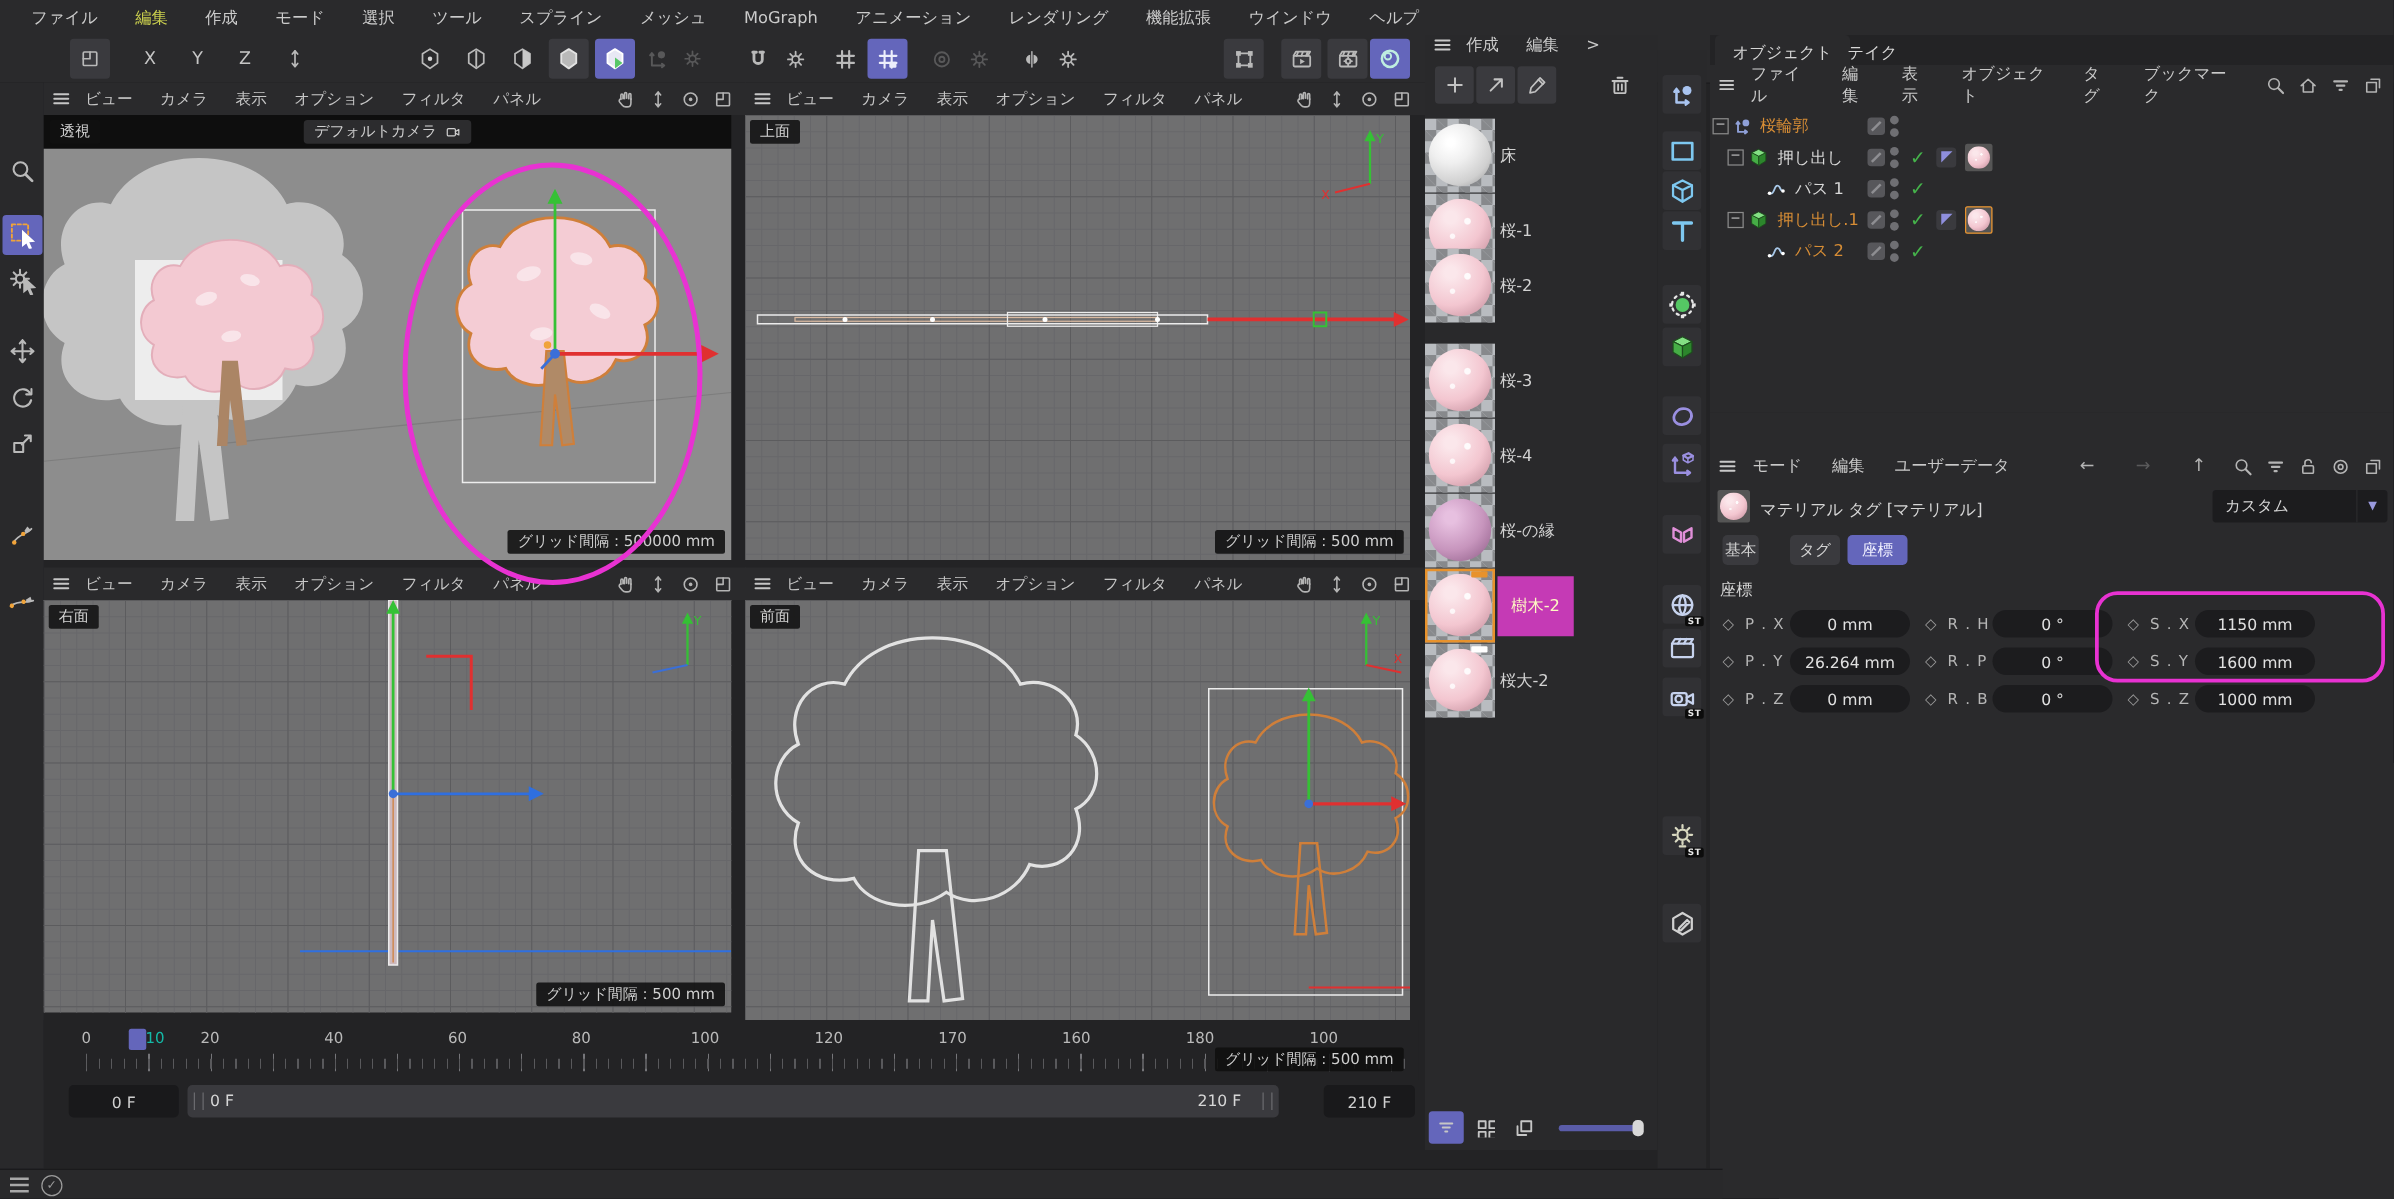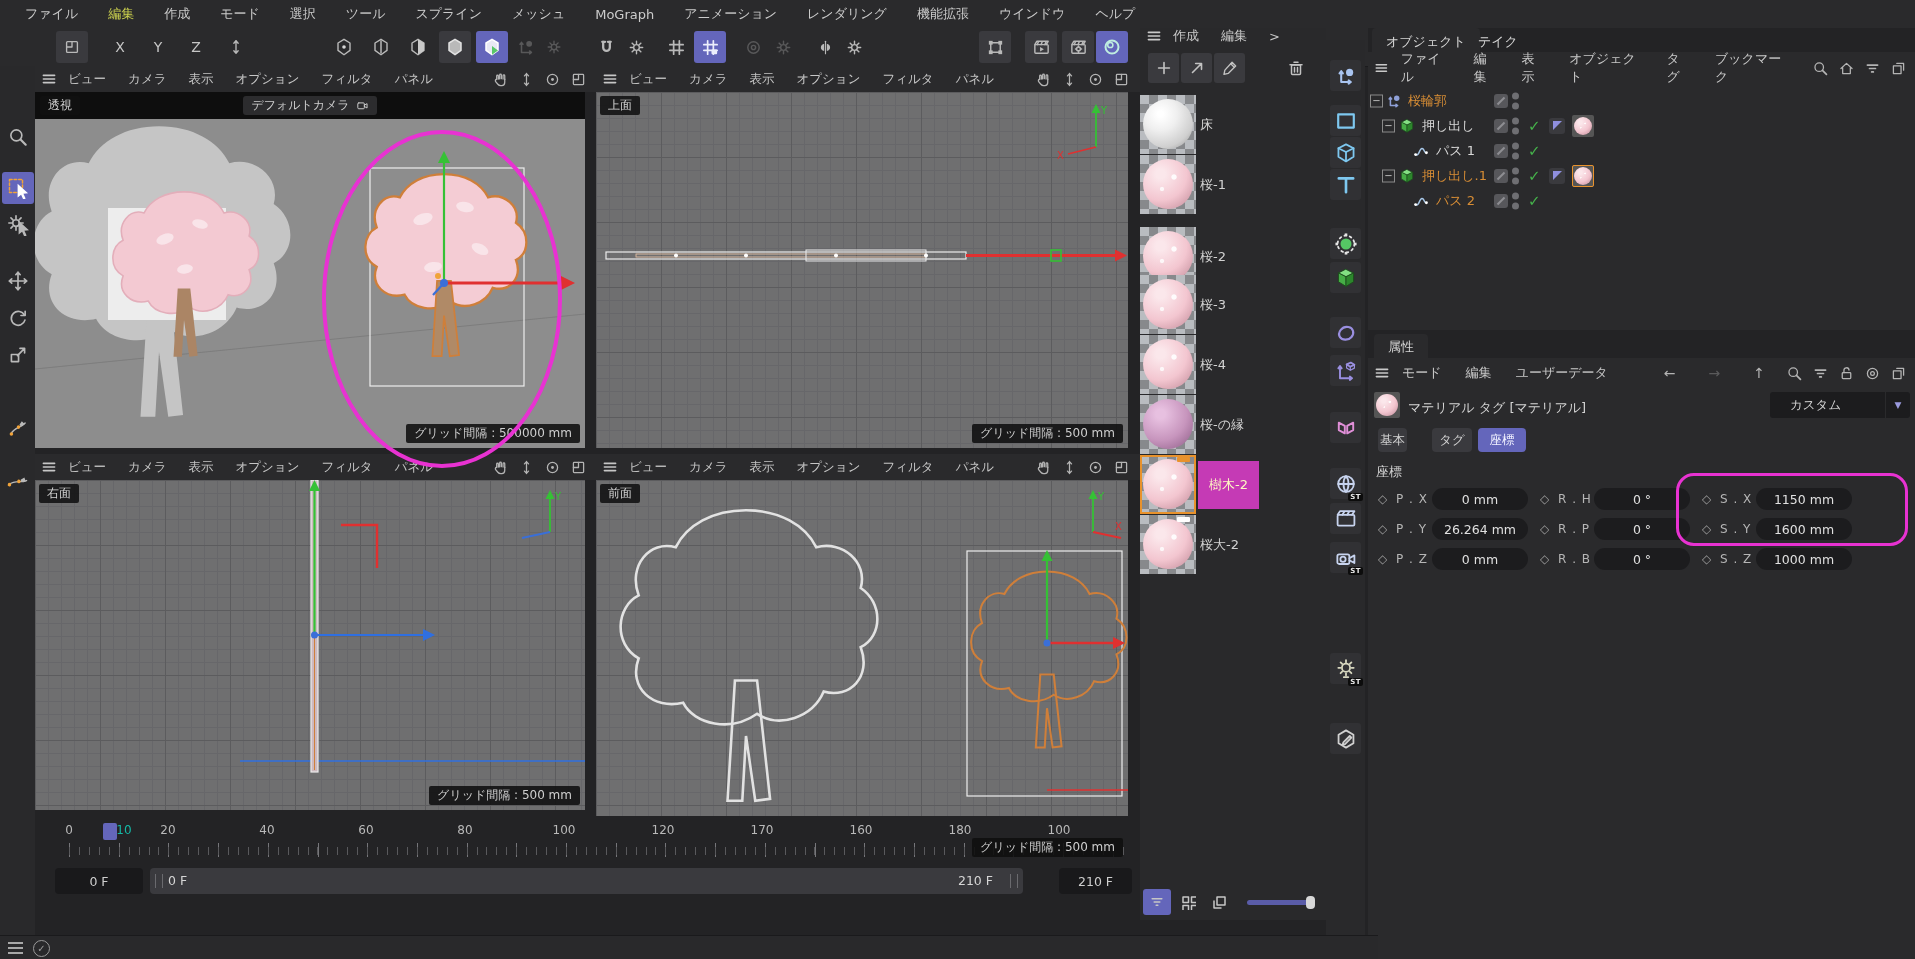--- a/index.html
+++ b/index.html
@@ -100,21 +100,21 @@
   #attr{left:1368px;top:330px;width:547px;height:629px;background:#2a2a2c}
   #attr .tabbar{position:absolute;left:0;top:0;width:100%;height:28px;background:#232325}
   #attr .tab{position:absolute;left:6px;top:4px;font-size:13px;color:#d6d6d6;padding:4px 14px;background:#2a2a2c;border-radius:4px 4px 0 0}
   .chip{position:absolute;height:24px;background:#3a3a3e;border-radius:4px;color:#d2d2d2;font-size:12.5px;display:flex;align-items:center;justify-content:center}
   .chip.on{background:#6466bb;color:#f0f0ff}
   .sect{position:absolute;font-size:13px;color:#d4d4d4}
   .dia{position:absolute;color:#9a9a9a;font-size:12px}
   .clab{position:absolute;color:#b6b6b6;font-size:12px;letter-spacing:1px}
   .cbox{position:absolute;width:96px;height:22px;background:#1c1c1e;border-radius:11px;color:#e0e0e0;font-size:12.5px;display:flex;align-items:center;justify-content:center}
   #dropdown{position:absolute;left:402px;top:62px;width:140px;height:26px;background:#1c1c1e;border-radius:3px;color:#d6d6d6;font-size:12.5px;display:flex;align-items:center}
-  #dropdown .dtxt{padding-left:20px;flex:1}
+  #dropdown .dtxt{padding-left:10px;flex:1}
   #dropdown .darr{width:24px;height:100%;display:flex;align-items:center;justify-content:center;color:#9a9ade;font-size:9px;border-left:1px solid #2a2a2c}
   
   #botbar{left:0;top:935px;width:1370px;height:24px;background:#29292b;border-top:1px solid #1a1a1c;display:flex;align-items:center;gap:10px;padding-left:8px}
   .burger{width:15px;height:2px;background:#a8a8a8;box-shadow:0 5px 0 #a8a8a8,0 10px 0 #a8a8a8;margin-top:-10px}
   .ckc{width:15px;height:15px;border:1.6px solid #9a9a9a;border-radius:50%;color:#9a9a9a;font-size:10px;display:flex;align-items:center;justify-content:center}
   
   .anno{position:absolute;pointer-events:none;z-index:50}
   #anno-rect{left:1676px;top:473px;width:226px;height:67px;border:3.5px solid #e832d2;border-radius:18px}
 </style>
 </head>
@@ -787,21 +787,21 @@
           <span class="sph floor"></span>
         </div>
       <span class="mname">床</span>
     </div>
     <div class="mat" style="top:140px">
       <div class="mthumb">
           <span class="sph pink"></span>
         </div>
       <span class="mname">桜-1</span>
     </div>
-    <div class="mat" style="top:212px">
+    <div class="mat" style="top:184px">
       <div class="mthumb">
           <span class="sph pink"></span>
         </div>
       <span class="mname">桜-2</span>
     </div>
     <div class="mat" style="top:260px">
       <div class="mthumb">
           <span class="sph pink"></span>
         </div>
       <span class="mname">桜-3</span>
@@ -1021,23 +1021,20 @@
           <use href="#i-spline"></use>
         </svg>
       <span class="oname orange" style="left:68px">パス 2</span>
       <span class="editsq" style="left:126px"></span>
       <span class="dots" style="left:144px"></span>
       <span class="chk" style="left:160px">✓</span>
     </div>
   </div>
 
   <div id="attr" class="abs">
-    <div class="tabbar">
-      <span class="tab">属性</span>
-    </div>
     <div class="pmenu" style="top:30px">
       <svg class="ic" width="16" height="16" style="margin-left:6px">
           <use href="#i-burger"></use>
         </svg>
       <span>モード</span>
       <span>編集</span>
       <span>ユーザーデータ</span>
       <span class="picons" style="font-size:14px">
         <span>←</span>
         <span style="opacity:.35">→</span>

